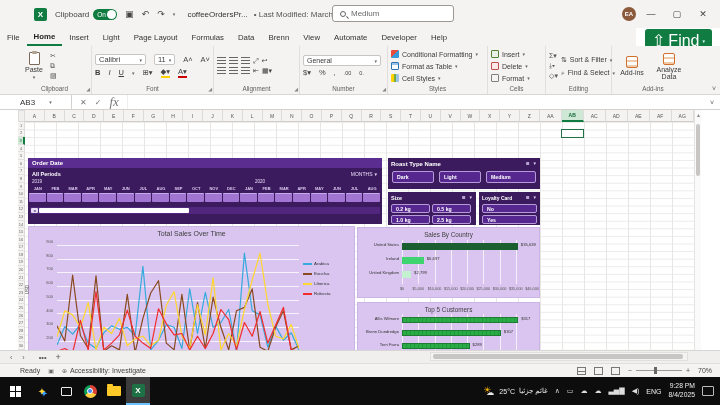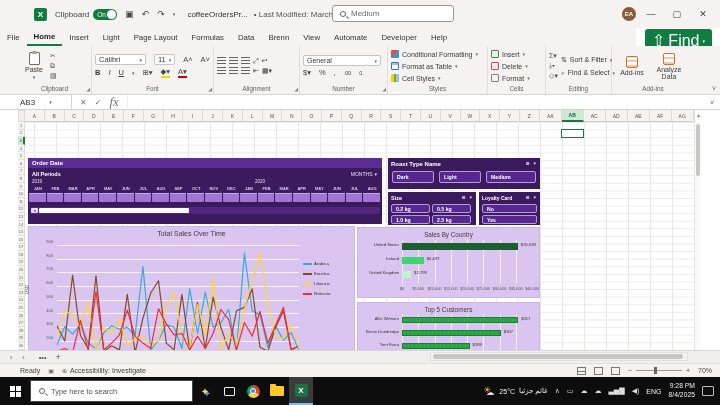--- a/index.html
+++ b/index.html
@@ -755,24 +755,20 @@
 
   <div class="taskbar">
     <div class="start">
       <span class="winlogo">
           <span></span>
           <span></span>
           <span></span>
           <span></span>
         </span>
     </div>
-    <div class="tsearch">
-      <span class="lens"></span>
-      <span>Type here to search</span>
-    </div>
     <div class="tbico">
         <span class="sparkle">✦</span>
       </div>
     <div class="tbico">
         <span class="taskview"></span>
       </div>
     <div class="tbico">
         <span class="chrome-o">
           <span class="chrome-i"></span>
         </span>

